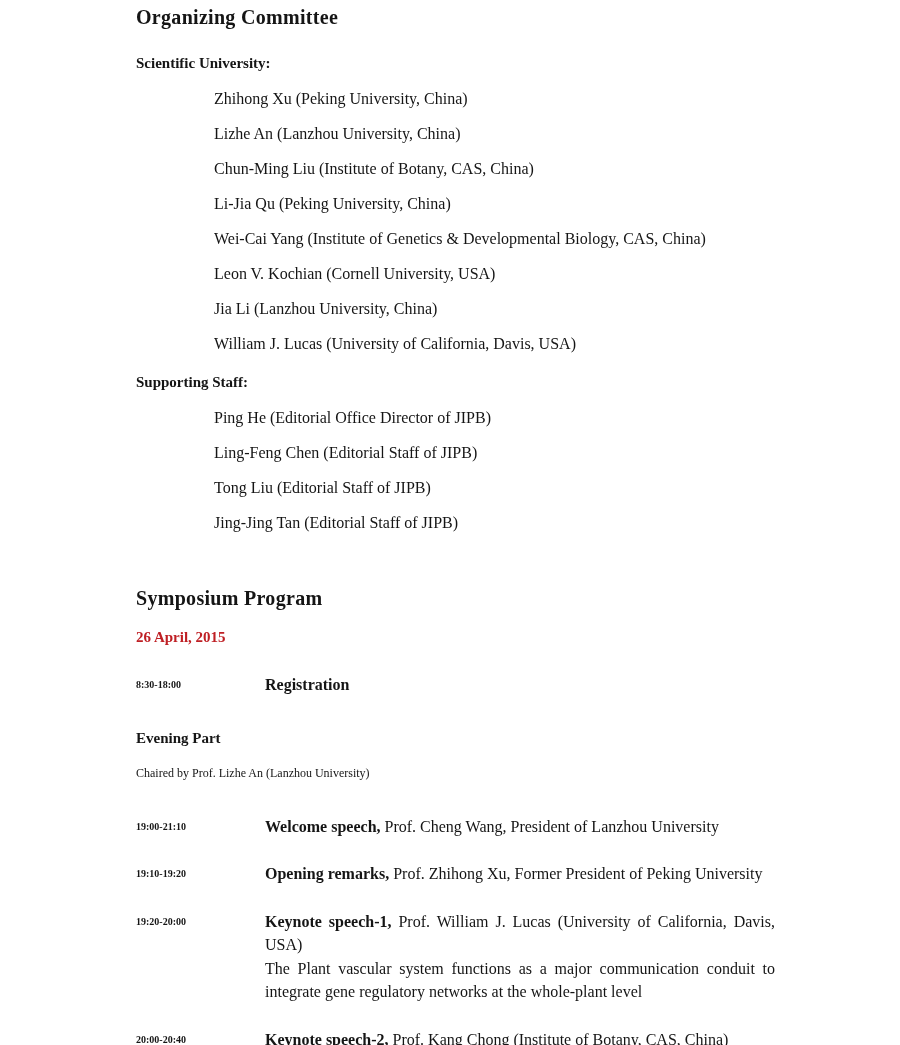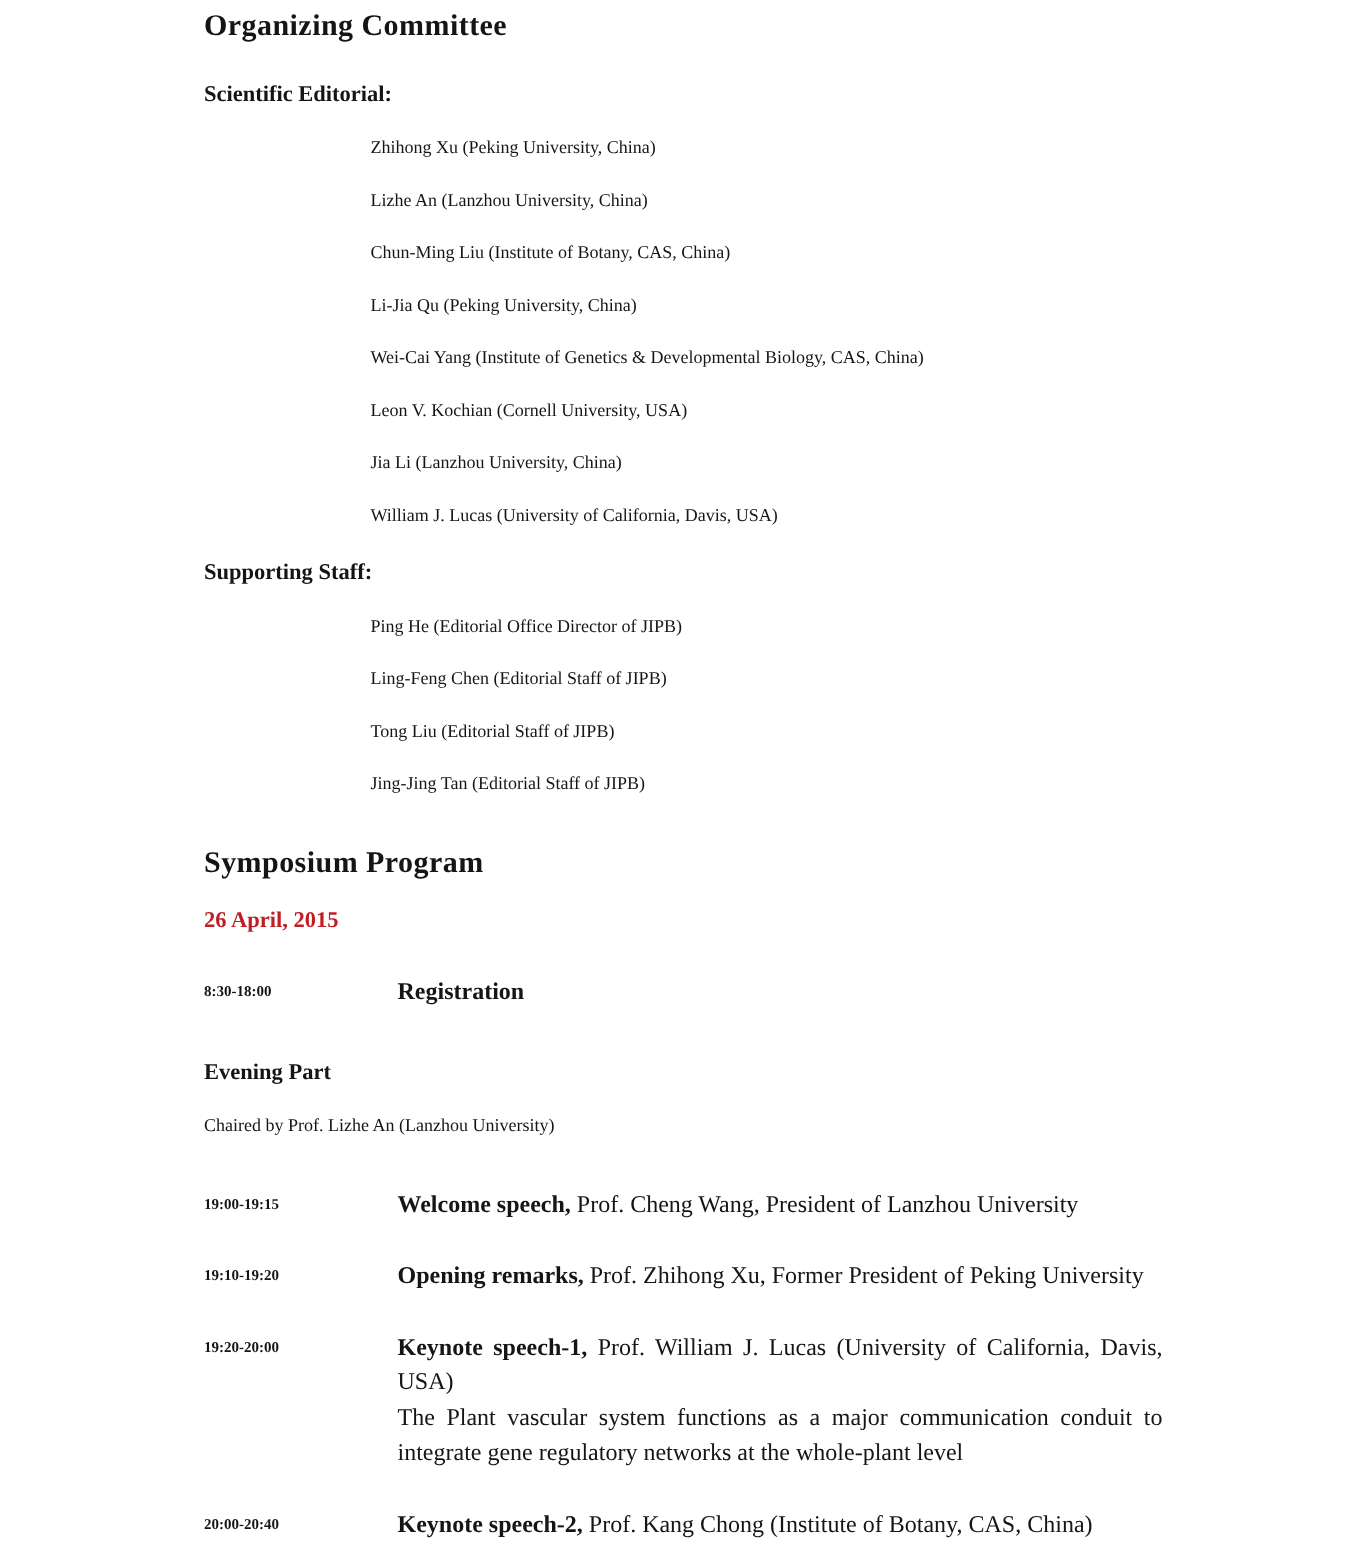--- a/index.html
+++ b/index.html
@@ -21,30 +21,30 @@
     padding: 2px 125px 0 136px;
   }
   .doc-h1 {
     font-size: 20px;
     font-weight: bold;
     line-height: 26px;
     margin: 0;
     letter-spacing: 0.3px;
   }
   .h1-top { margin-top: 2px; }
-  .h1-program { margin-top: 28px; }
+  .h1-program { margin-top: 51px; }
   .sub-label {
     font-size: 15px;
     font-weight: bold;
     line-height: 22px;
     margin-top: 22px;
   }
   .member {
-    margin-left: 111px;
-    font-size: 12px;
+    margin-left: 78px;
+    font-size: 16px;
     line-height: 23px;
     margin-top: 12px;
   }
   .member.first { margin-top: 13px; }
   .staff-label { margin-top: 16px; }
   .doc-date {
     font-size: 15px;
     font-weight: bold;
     line-height: 22px;
     margin-top: 15px;
@@ -87,21 +87,21 @@
     margin-top: 13px;
   }
 </style>
 </head>
 <body>
 
 <div class="page">
 
   <div class="doc-h1 h1-top">Organizing Committee</div>
 
-  <div class="sub-label">Scientific Editorial:</div>
+  <div class="sub-label">Scientific University:</div>
 
   <div class="member first">Zhihong Xu (Peking University, China)</div>
   <div class="member">Lizhe An (Lanzhou University, China)</div>
   <div class="member">Chun-Ming Liu (Institute of Botany, CAS, China)</div>
   <div class="member">Li-Jia Qu (Peking University, China)</div>
   <div class="member">Wei-Cai Yang (Institute of Genetics &amp; Developmental Biology, CAS, China)</div>
   <div class="member">Leon V. Kochian (Cornell University, USA)</div>
   <div class="member">Jia Li (Lanzhou University, China)</div>
   <div class="member">William J. Lucas (University of California, Davis, USA)</div>
 
@@ -121,21 +121,21 @@
     <div class="desc">
       <p><span class="registration-label">Registration</span></p>
     </div>
   </div>
 
   <div class="evening-label">Evening Part</div>
 
   <div class="chair-line">Chaired by Prof. Lizhe An (Lanzhou University)</div>
 
   <div class="program-row row-session-first">
-    <div class="time">19:00-19:15</div>
+    <div class="time">19:00-21:10</div>
     <div class="desc">
       <p><span class="session-title">Welcome speech,</span> <span>Prof. Cheng Wang, President of Lanzhou University</span></p>
     </div>
   </div>
 
   <div class="program-row row-session">
     <div class="time">19:10-19:20</div>
     <div class="desc">
       <p><span class="session-title">Opening remarks,</span> <span>Prof. Zhihong Xu, Former President of Peking University</span></p>
     </div>

